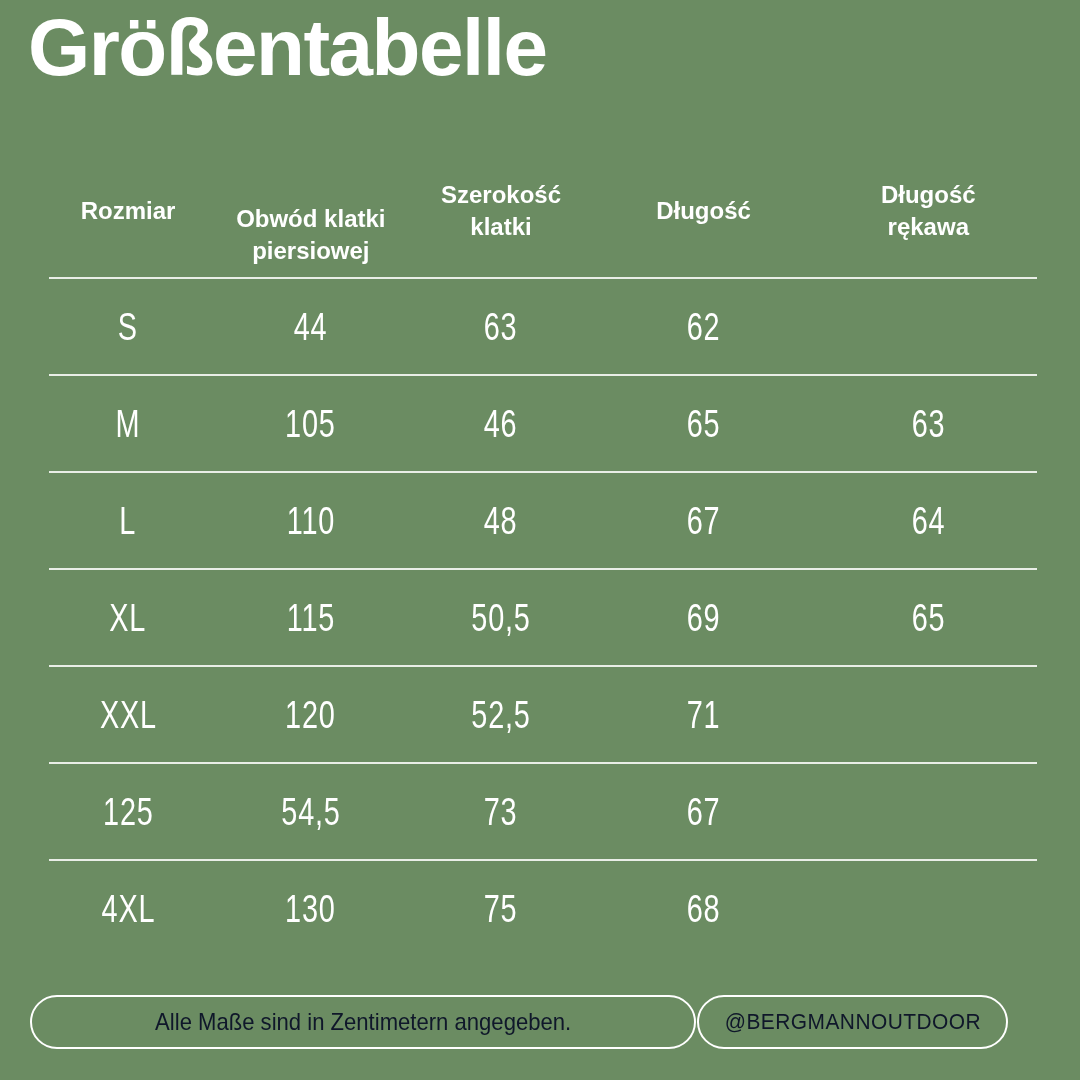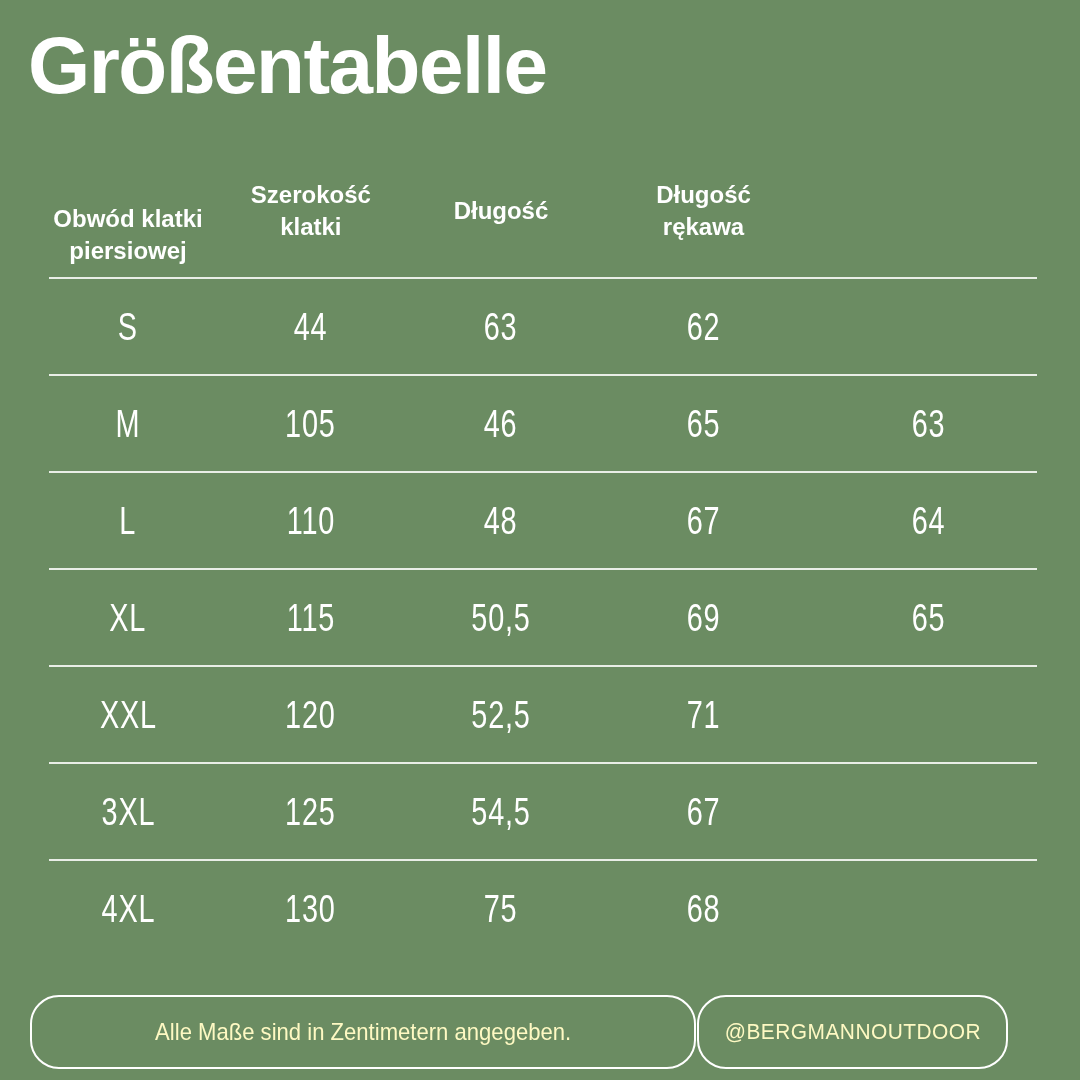--- a/index.html
+++ b/index.html
@@ -10,21 +10,21 @@
     color: #FFFFFF;
     overflow: hidden;
     position: relative;
   }
   .canvas { position: absolute; inset: 0; }
 
   
   .title {
     position: absolute;
     left: 28px;
-    top: 20px;
+    top: 2px;
     font-size: 80px;
     font-weight: 800;
     letter-spacing: -1.5px;
     color: #FFFFFF;
     line-height: 1.15;
   }
 
   
   .size-table {
     position: absolute;
@@ -63,28 +63,28 @@
     font-weight: 400;
     letter-spacing: 1px;
     transform: scale(0.78, 1.05);
     white-space: nowrap;
   }
 
   
   .pill {
     position: absolute;
     top: 995px;
-    height: 74px;
+    height: 54px;
     border: 2.5px solid #FFFFFF;
     border-radius: 29px;
     display: flex;
     align-items: center;
     justify-content: center;
     background: transparent;
-    color: #fef9c3;
+    color: #0f172a;
   }
   .pill-note { left: 30px; width: 666px; }
   .pill-note .pill-text {
     font-size: 24px;
     display: inline-block;
     transform: scaleX(0.92);
     white-space: nowrap;
   }
   .pill-handle { left: 697px; width: 311px; }
   .pill-handle .pill-text {
@@ -98,20 +98,23 @@
 </head>
 <body>
 
 <div class="canvas">
 
   <h1 class="title">Größentabelle</h1>
 
   <div class="size-table">
 
     <div class="trow hdr-row">
+      <div class="hdr c1">
+          <span>Rozmiar</span>
+        </div>
       <div class="hdr c2">
           <span>Obwód klatki piersiowej</span>
         </div>
       <div class="hdr c3">
           <span>Szerokość klatki</span>
         </div>
       <div class="hdr c4">
           <span>Długość</span>
         </div>
       <div class="hdr c5">
@@ -151,23 +154,23 @@
     </div>
 
     <div class="trow data-row">
       <div class="cell"><span class="val">XXL</span></div>
       <div class="cell"><span class="val">120</span></div>
       <div class="cell"><span class="val">52,5</span></div>
       <div class="cell"><span class="val">71</span></div>
     </div>
 
     <div class="trow data-row">
-      <div class="cell"><span class="val">3XL</span></div>
       <div class="cell"><span class="val">125</span></div>
       <div class="cell"><span class="val">54,5</span></div>
+      <div class="cell"><span class="val">73</span></div>
       <div class="cell"><span class="val">67</span></div>
     </div>
 
     <div class="trow data-row">
       <div class="cell"><span class="val">4XL</span></div>
       <div class="cell"><span class="val">130</span></div>
       <div class="cell"><span class="val">75</span></div>
       <div class="cell"><span class="val">68</span></div>
     </div>
 

